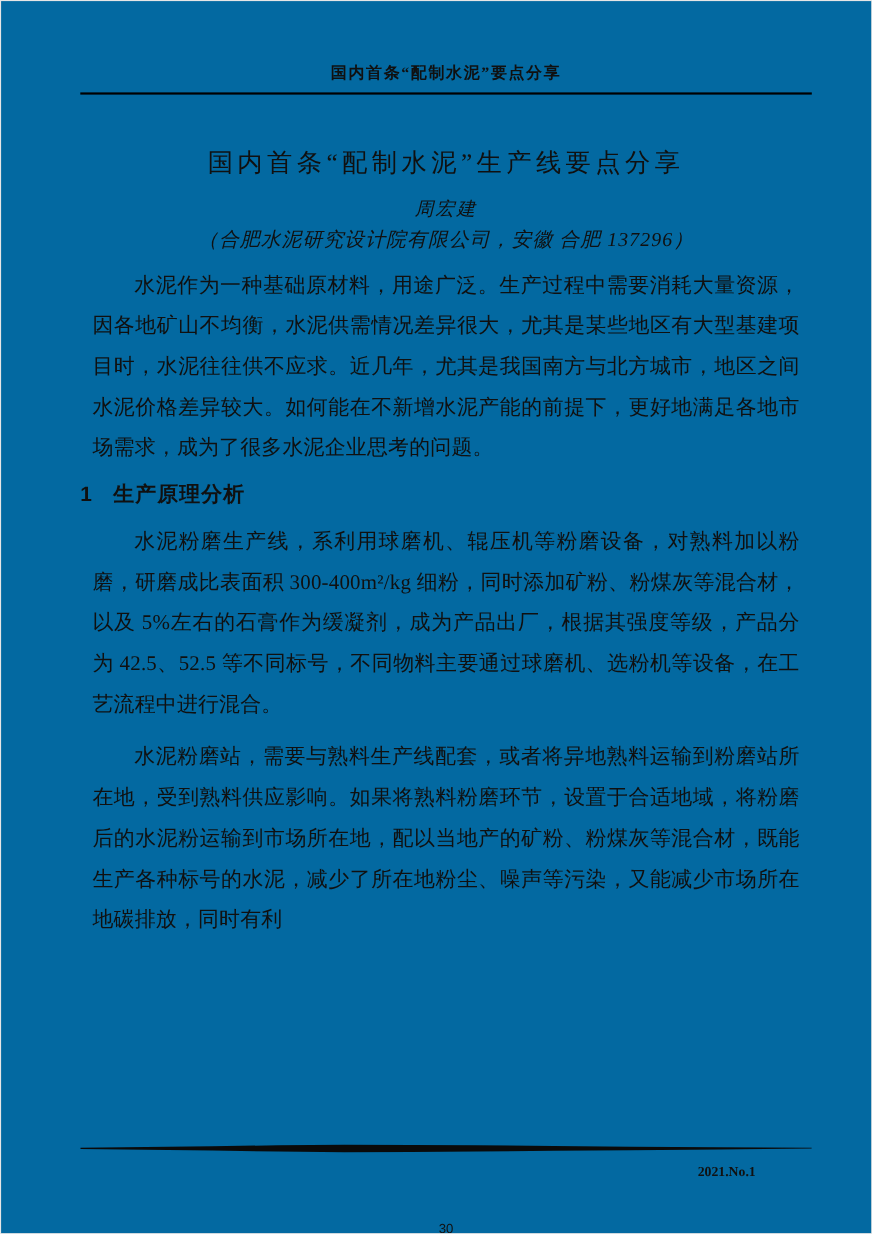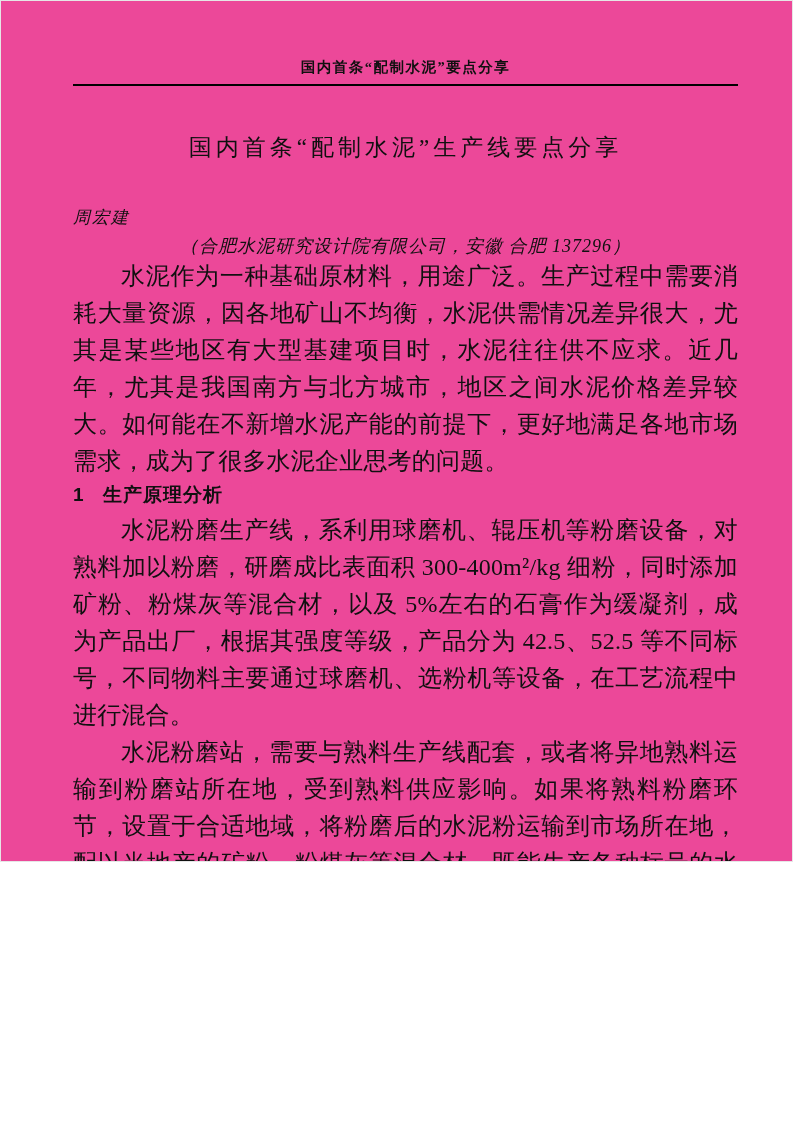--- a/index.html
+++ b/index.html
@@ -1,21 +1,21 @@
 <!DOCTYPE html>
 <html><head>
 <meta charset="utf-8">
 <style>
   html, body { margin: 0; padding: 0; background: #ffffff; }
   .page {
     position: relative;
     width: 793px;
-    height: 862px;
+    height: 1122px;
     margin: 0 auto;
-    background: #ec4899;
+    background: #0369a1;
     color: #101010;
     font-family: "Liberation Serif", "DejaVu Serif", serif;
     box-sizing: border-box;
     border: 1px solid #e6e6e6;
     overflow: hidden;
   }
   .content {
     position: absolute;
     left: 72px;
     top: 0;
@@ -36,21 +36,22 @@
   }
   .article-title {
     margin: 42px 0 0 0;
     text-align: center;
     font-size: 23px;
     font-weight: normal;
     letter-spacing: 4px;
     line-height: 40px;
   }
   .author {
-    margin-top: 39px;
+    margin-top: 11px;
+    text-align: center;
     font-size: 17px;
     font-style: italic;
     line-height: 22px;
     letter-spacing: 2px;
   }
   .affiliation {
     margin-top: 5px;
     text-align: center;
     font-size: 18px;
     font-style: italic;
@@ -64,22 +65,22 @@
     line-height: 26px;
     letter-spacing: 1px;
   }
   .section-heading.sec-0 { margin: 16px 0 8px 0; }
   .section-heading.sec-1 { margin: 2px 0 4px 0; }
   .section-heading .sec-num {
     display: inline-block;
     min-width: 30px;
   }
   p.body-para {
-    margin: 0;
-    font-size: 24px;
+    margin: 11px;
+    font-size: 19px;
     line-height: 37px;
     text-align: justify;
     text-indent: 2em;
     letter-spacing: 0.2px;
   }
   .footer-bar {
     position: absolute;
     left: 72px;
     top: 1038px;
     width: 665px;

